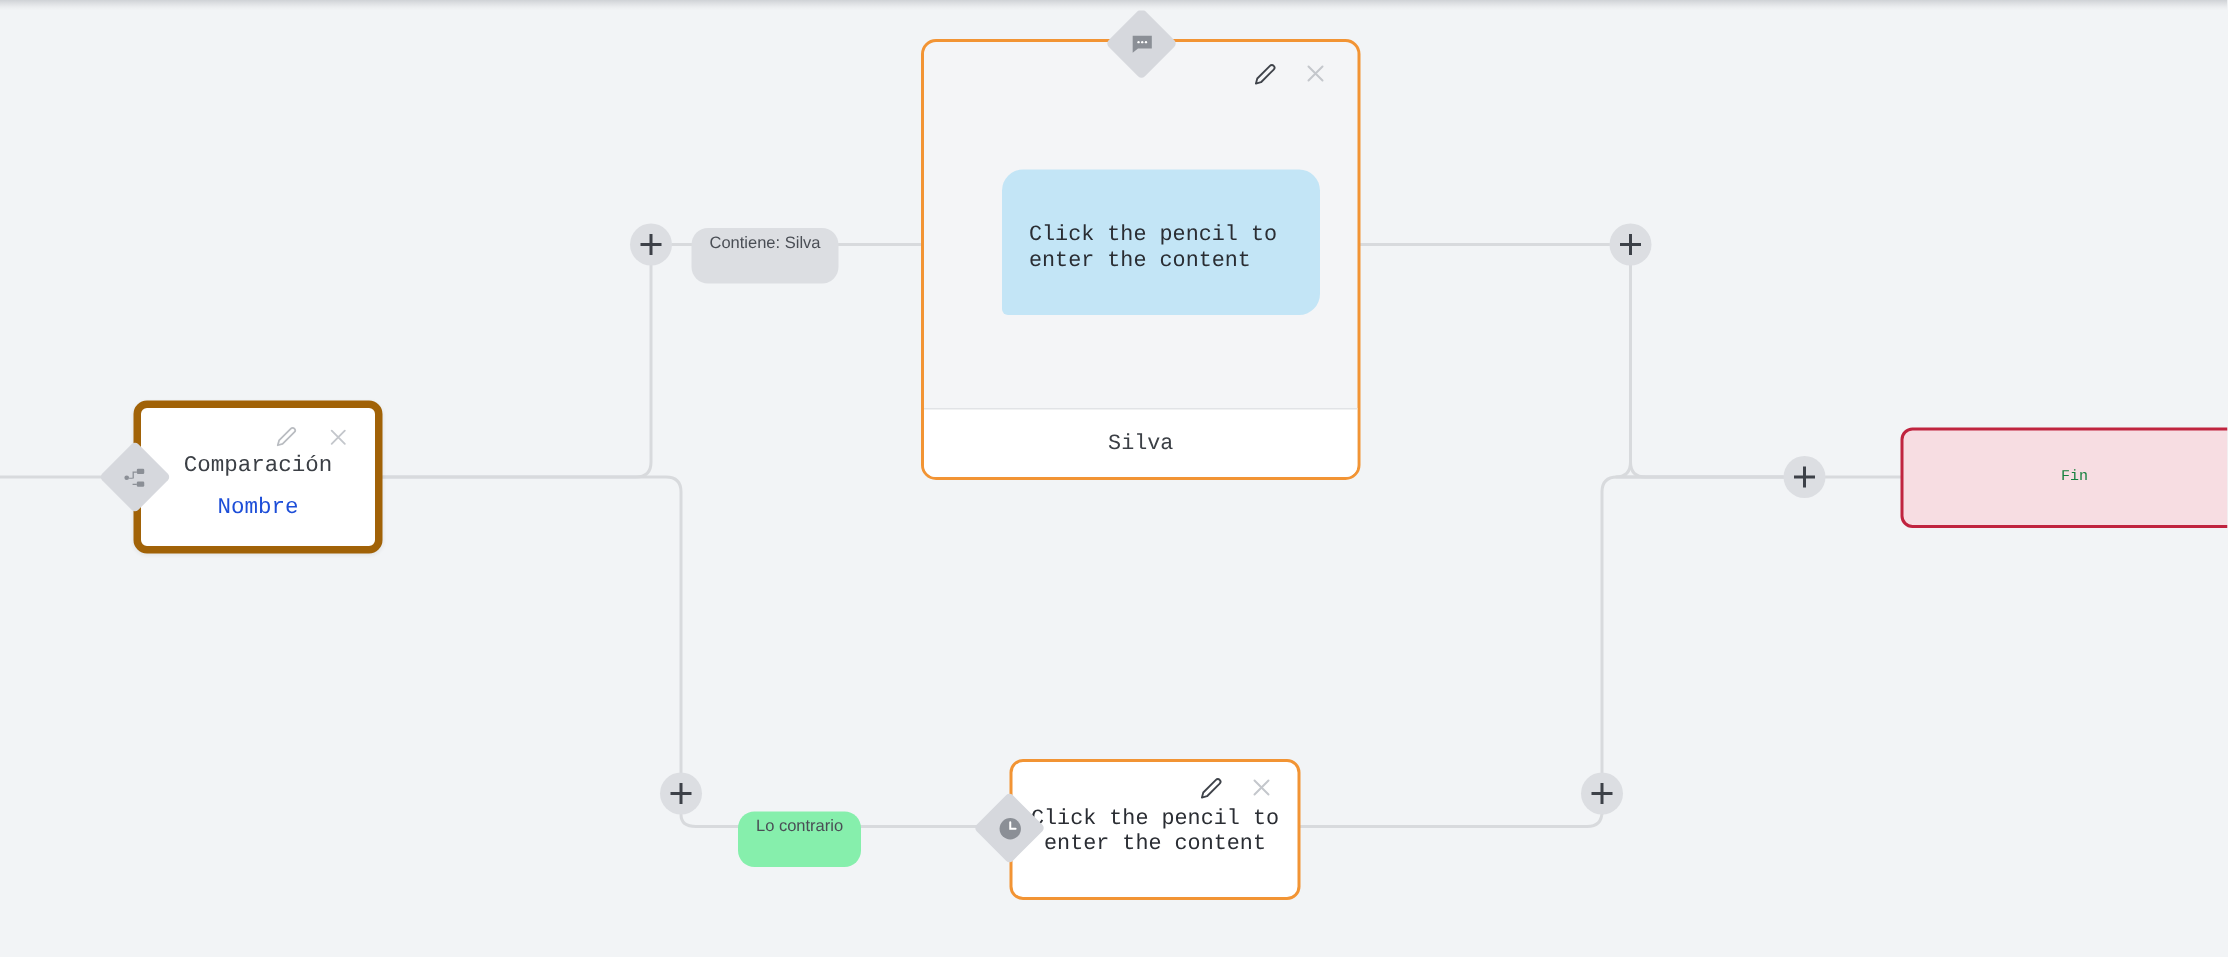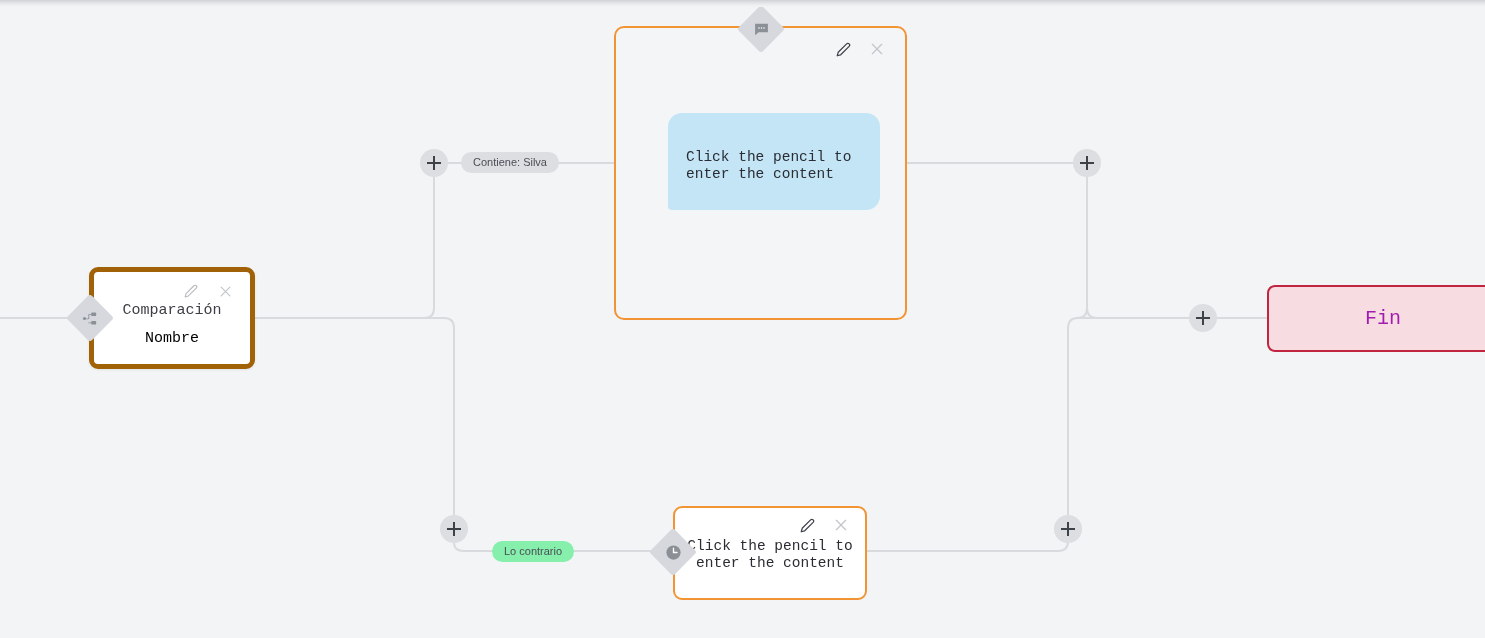--- a/index.html
+++ b/index.html
@@ -33,21 +33,21 @@
     border: 5px solid #a16207;
     border-radius: 9px;
     box-shadow: 0 1px 3px rgba(0,0,0,0.07);
   }
   .node-compare .ct {
     position: absolute; left: 0; right: 0; top: 30px;
     text-align: center; color: #3b3f45; font-size: 15px;
   }
   .node-compare .ct2 {
     position: absolute; left: 0; right: 0; top: 58px;
-    text-align: center; color: #000000; font-size: 15px;
+    text-align: center; color: #1d4ed8; font-size: 15px;
   }
 
   .node-msg {
     left: 614px; top: 26px; width: 293px; height: 294px;
     background: #f4f5f7;
     border: 2px solid #f29434;
     border-radius: 10px;
     overflow: hidden;
   }
   .msg-body { position: absolute; left: 0; right: 0; top: 0; bottom: 46px; }
@@ -77,21 +77,21 @@
     text-align: center; color: #2a2d33; font-size: 14.5px; line-height: 1.2;
   }
 
   .node-fin {
     left: 1267px; top: 285px; width: 232px; height: 67px;
     background: #f7dde2;
     border: 2px solid #c0243f;
     border-radius: 8px;
     display: flex; align-items: center; justify-content: center;
   }
-  .node-fin .ft { color: #a21caf; font-size: 20px; }
+  .node-fin .ft { color: #15803d; font-size: 10px; }
 
   
   .diamond {
     position: absolute; z-index: 12;
     width: 34px; height: 34px;
     background: #d6d8dd;
     transform: rotate(45deg);
     border-radius: 3px;
   }
   .diamond-inner {
@@ -118,21 +118,21 @@
   }
   .plus::before, .plus::after {
     content: ""; position: absolute; background: #3d4148;
   }
   .plus::before { width: 14px; height: 2px; }
   .plus::after  { width: 2px; height: 14px; }
 
   
   .elabel {
     position: absolute; z-index: 11;
-    height: 21px; line-height: 21px; padding: 0 12px;
+    height: 37px; line-height: 21px; padding: 0 12px;
     border-radius: 11px; font-size: 11px; color: #4a4e55;
     white-space: nowrap;
   }
   #label-contiene { left: 461px; top: 152px; background: #dcdee2; }
   #label-contrario { left: 492px; top: 541px; background: #86efac; }
 </style>
 </head>
 <body>
 
 <div id="canvas">
@@ -201,20 +201,21 @@
           </svg>
         </span>
         <span class="ic-btn">
           <svg width="16" height="16" viewBox="0 0 24 24" fill="none" stroke="#c4c7cc" stroke-width="2" stroke-linecap="round">
             <path d="M5 5 L19 19 M19 5 L5 19"></path>
           </svg>
         </span>
       </div>
       <div class="bubble">Click the pencil to enter the content</div>
     </div>
+    <div class="msg-footer">Silva</div>
   </div>
 
   <div class="diamond" id="diamond-msg"></div>
   <div class="diamond-inner" id="diamond-msg-i">
     <svg width="17" height="17" viewBox="0 0 24 24" fill="#8b8f96">
       <path d="M3 4h18v12H8l-5 4V4z"></path>
       <circle cx="8.5" cy="10" r="1.1" fill="#ffffff"></circle>
       <circle cx="12" cy="10" r="1.1" fill="#ffffff"></circle>
       <circle cx="15.5" cy="10" r="1.1" fill="#ffffff"></circle>
     </svg>

